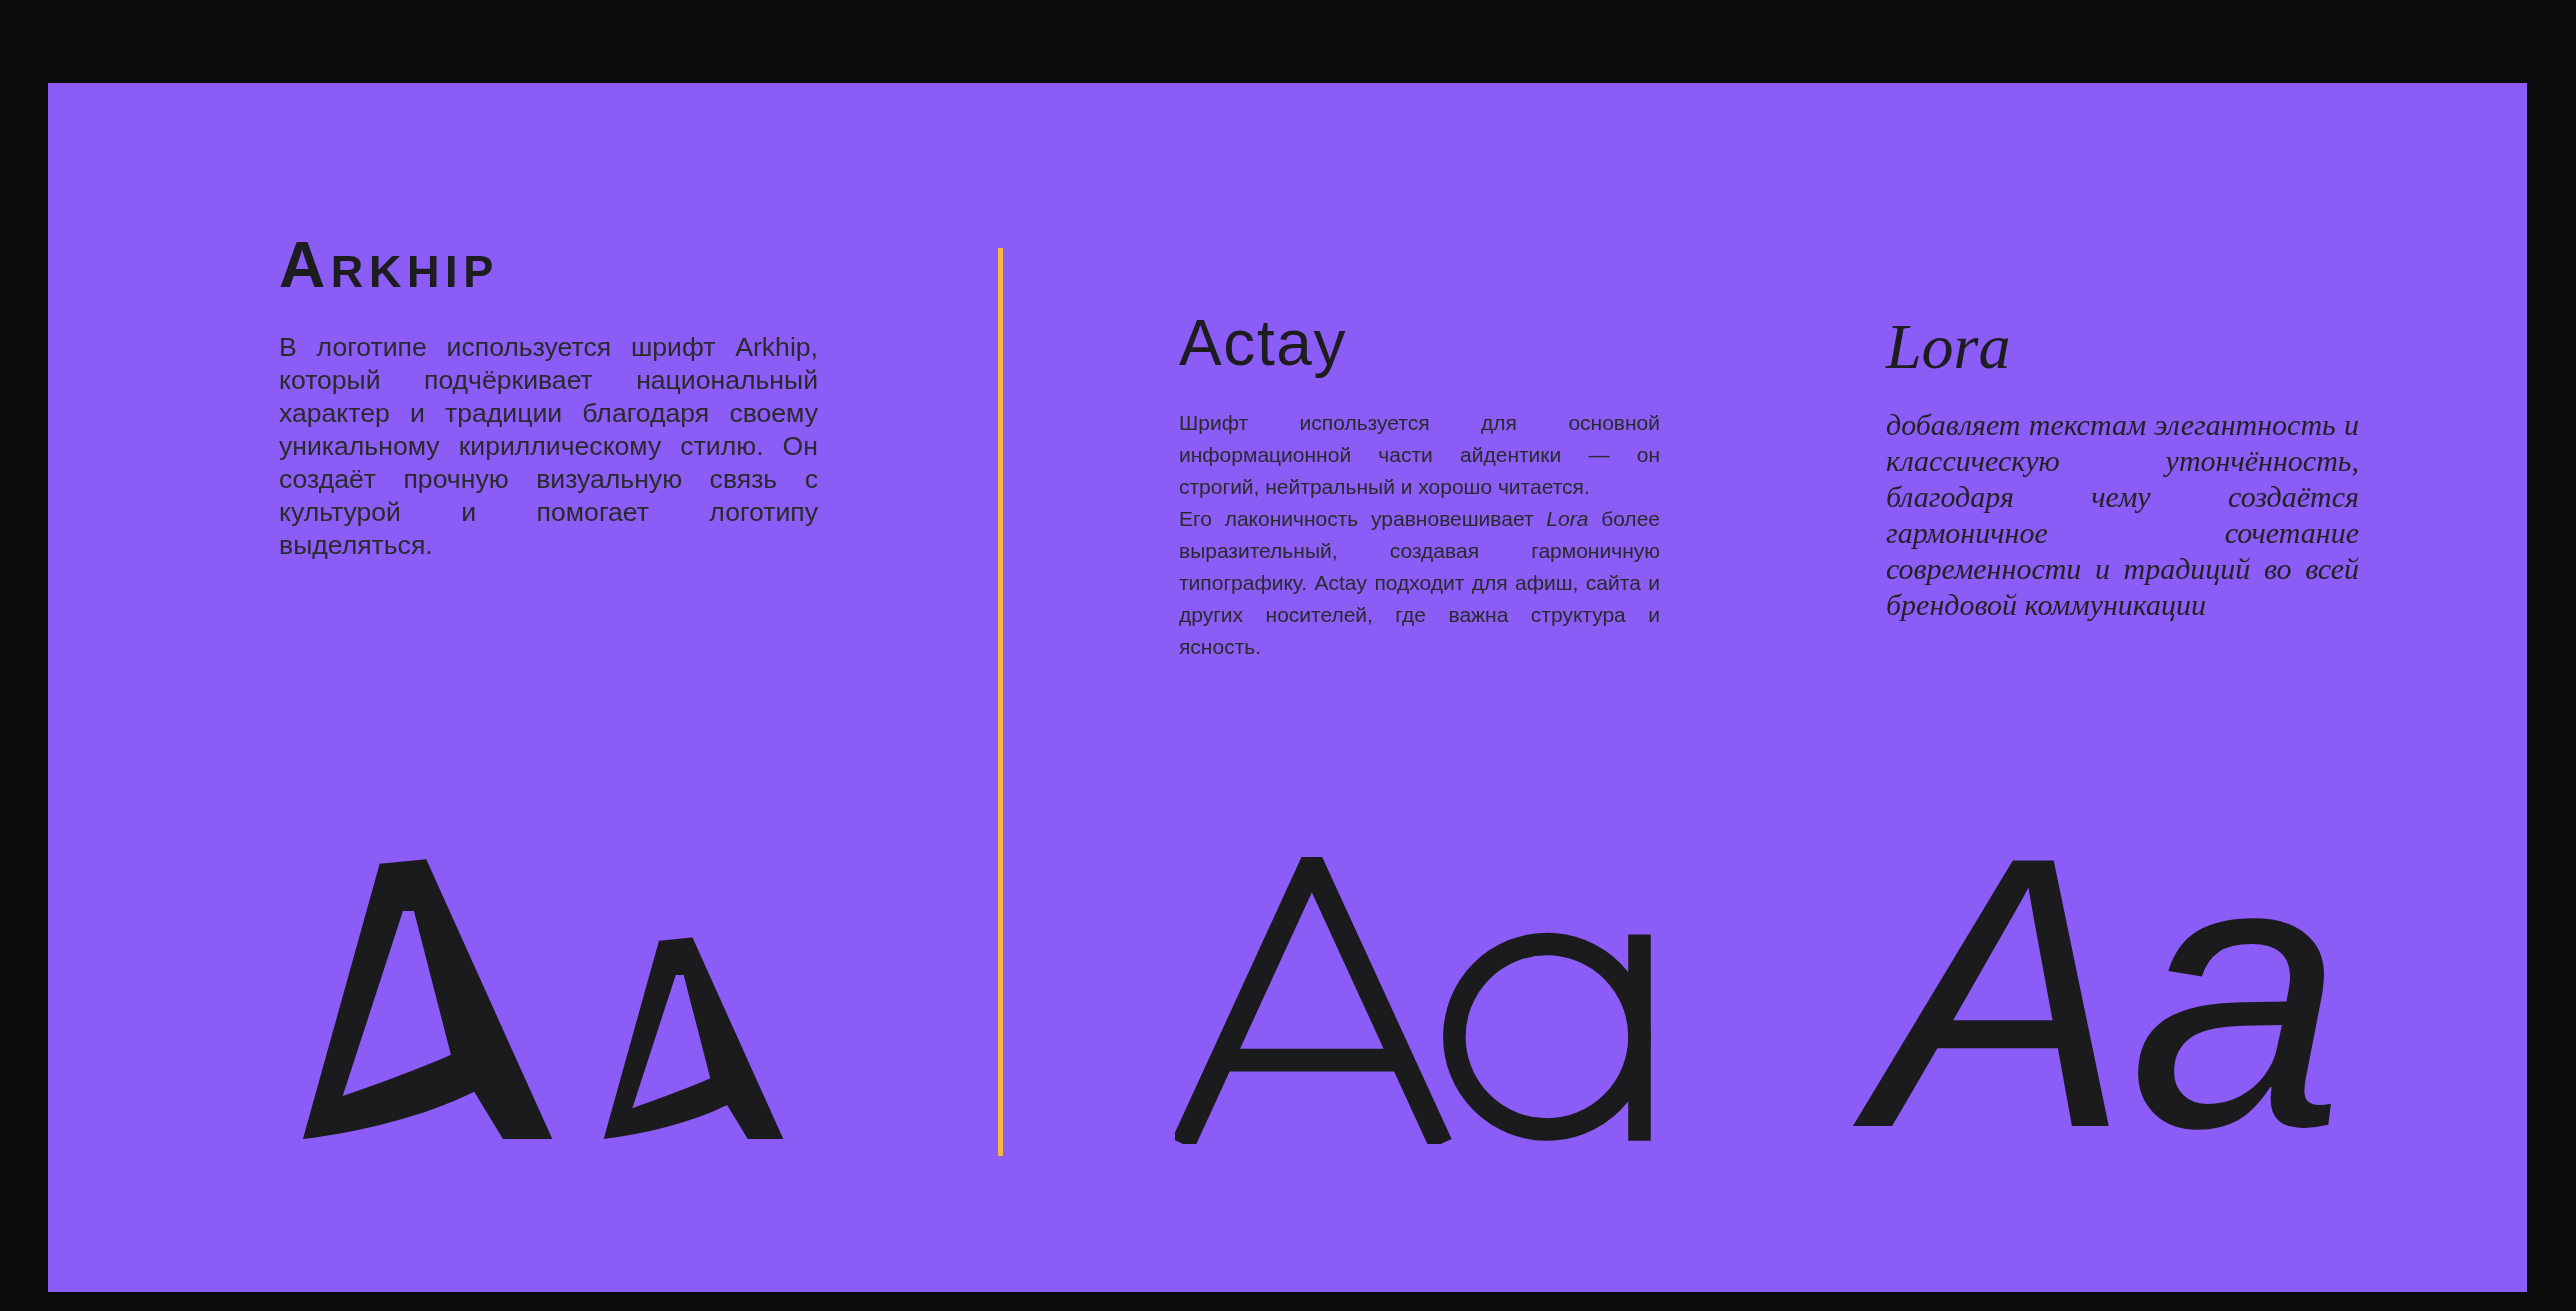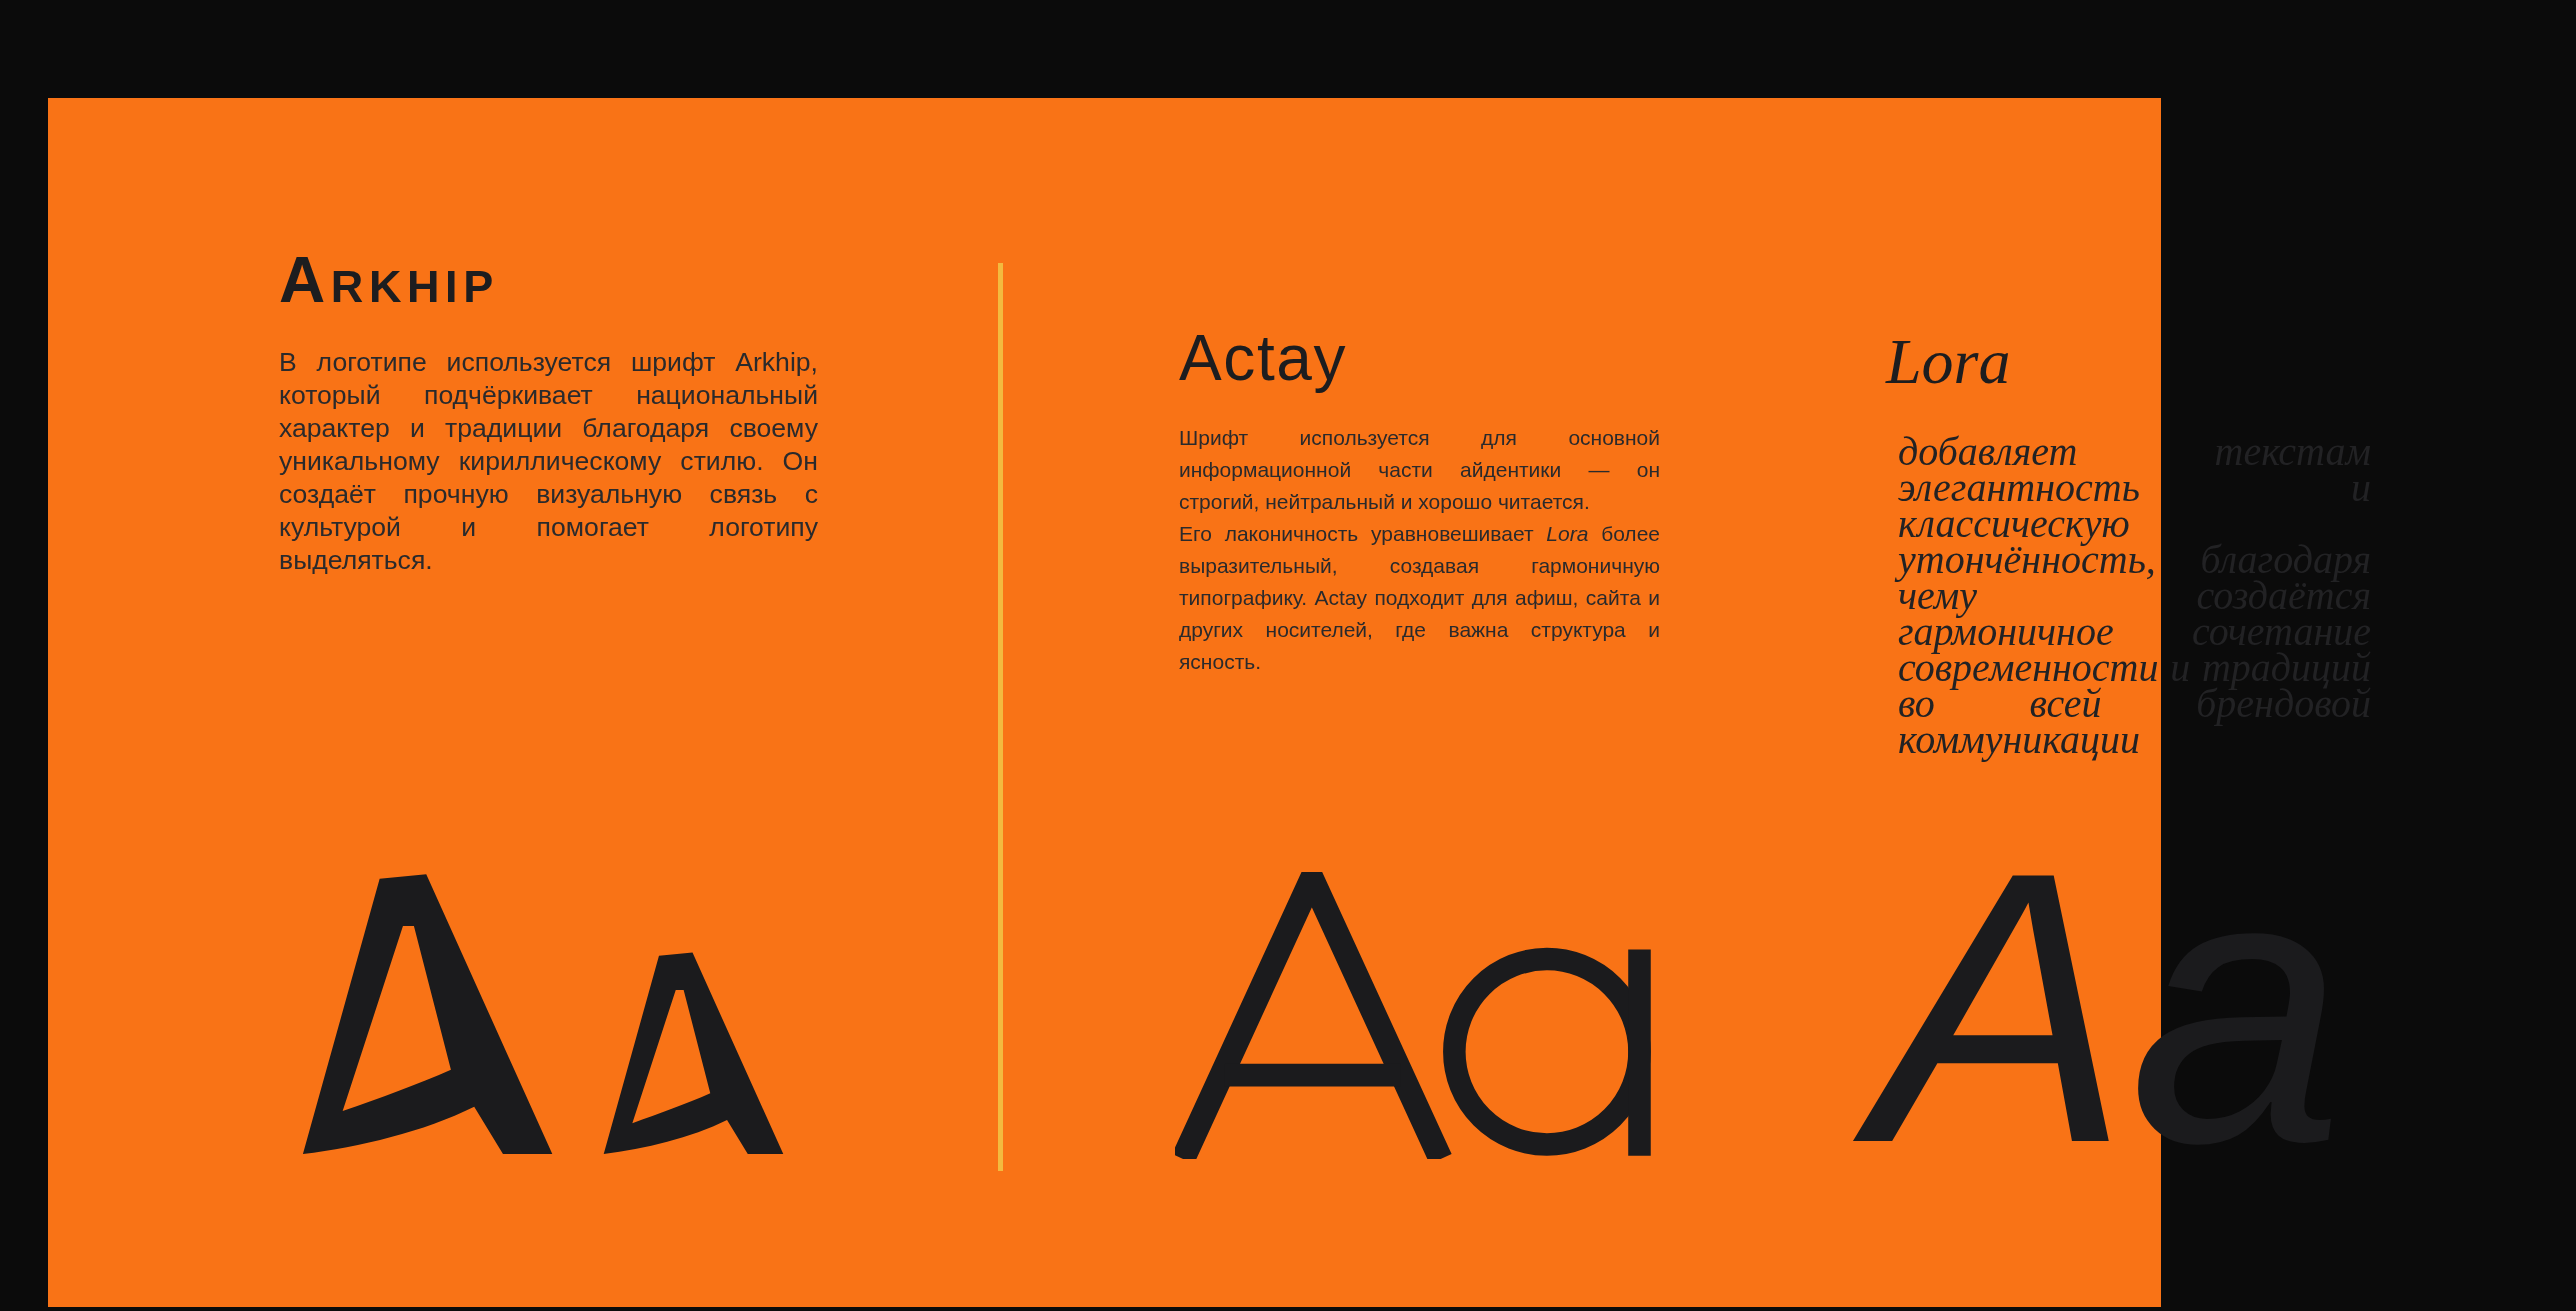--- a/index.html
+++ b/index.html
@@ -4,22 +4,22 @@
 <style>
   html,body{margin:0;padding:0;}
   body{
     width:2576px;height:1311px;
     background:#0b0b0b;
     position:relative;
     overflow:hidden;
     font-family:"Liberation Sans","DejaVu Sans",sans-serif;
   }
   .canvas{
-    position:absolute;left:48px;top:98px;width:2113px;height:1209px;
-    background:#f97316;
+    position:absolute;left:48px;top:83px;width:2479px;height:1209px;
+    background:#8b5cf6;
   }
   .abs{position:absolute;}
 
   
   .arkhip-title{
     left:231px;top:150px;
     margin:0;
     font-family:"Liberation Sans","DejaVu Sans",sans-serif;
     font-weight:700;
     font-variant:small-caps;
@@ -77,24 +77,24 @@
     left:1838px;top:232px;
     margin:0;
     font-family:"Liberation Serif","DejaVu Serif",serif;
     font-style:italic;
     font-weight:400;
     font-size:64px;line-height:1;
     color:#1d1d1f;
   }
   .lora-body{
     left:1838px;top:324px;width:473px;
-    margin:12px;
+    margin:0;
     font-family:"Liberation Serif","DejaVu Serif",serif;
     font-style:italic;
-    font-size:40px;line-height:36px;
+    font-size:30px;line-height:36px;
     text-align:justify;
     color:#222224;
   }
 
   
   .arkhip-specimen{left:233px;top:760px;width:507px;height:299px;}
   .actay-specimen{left:1127px;top:774px;width:483px;height:287px;}
   .lora-specimen{
     left:1821px;top:714px;
     margin:3px;

